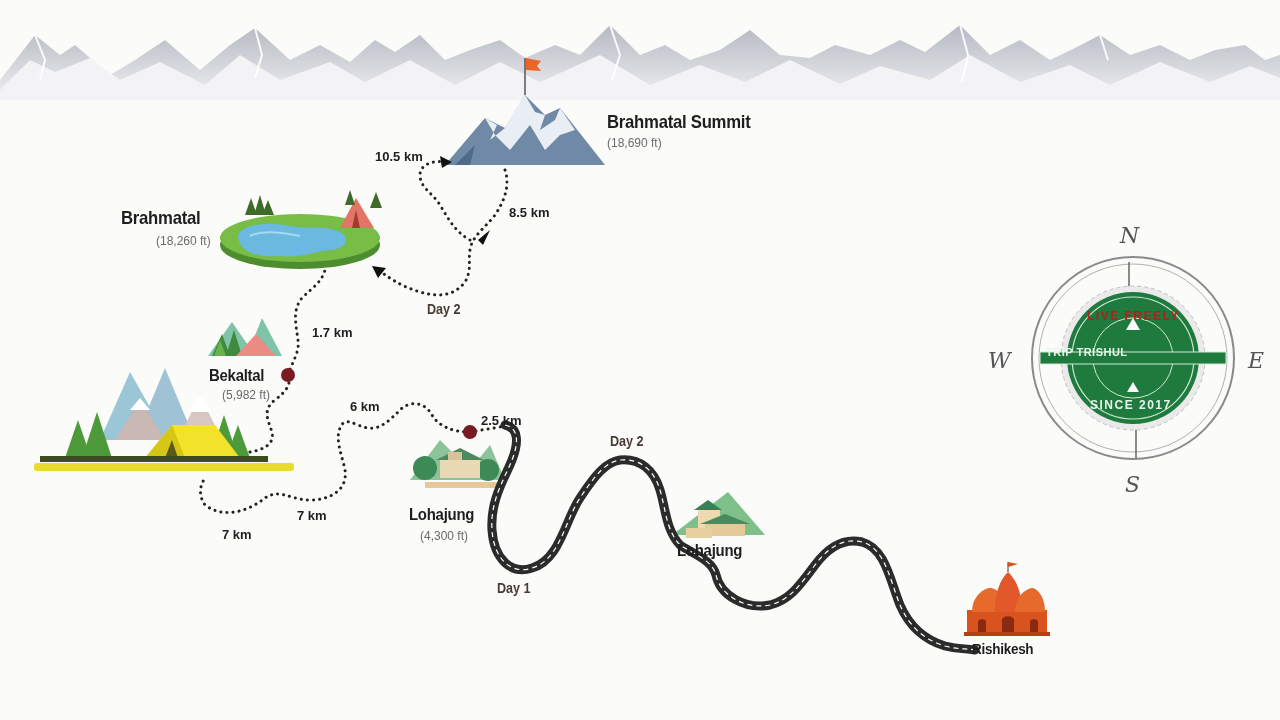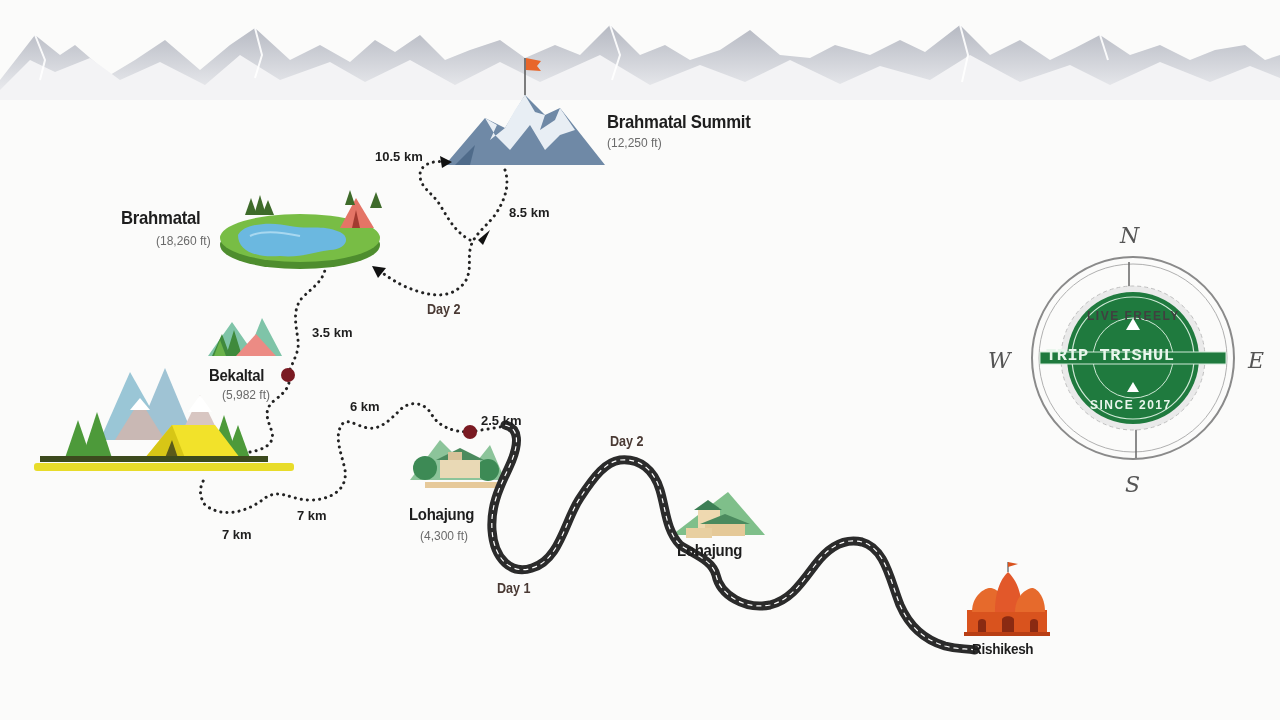--- a/index.html
+++ b/index.html
@@ -158,46 +158,46 @@
     <circle cx="1133" cy="358" r="72" fill="#eaeaea" stroke="#bfbfbf" stroke-width="1" stroke-dasharray="4 3"></circle>
     <circle cx="1133" cy="358" r="66" fill="#1f7a3e"></circle>
     <circle cx="1133" cy="358" r="61" fill="none" stroke="#cfe9d6" stroke-width="1.2"></circle>
     <circle cx="1133" cy="358" r="40" fill="none" stroke="#cfe9d6" stroke-width="1"></circle>
     <path d="M1040,352 L1226,352 L1226,364 L1040,364 Z" fill="#1f7a3e" stroke="#cfe9d6" stroke-width="1"></path>
     <path d="M1126,330 L1133,318 L1140,330 Z" fill="#ffffff"></path>
     <path d="M1127,392 L1133,382 L1139,392 Z" fill="#ffffff"></path>
   </g>
 </svg>
 
-<div class="lbl" style="left:1046px;top:346px;font-family:Liberation Mono, monospace;font-size:17px;color:#e9f6ec;letter-spacing:0.5px;">TRIP TRISHUL</div>
-<div class="lbl" style="left:1087px;top:309px;font-size:12px;color:#404040;letter-spacing:1.5px;">LIVE FREELY</div>
+<div class="lbl" style="left:1046px;top:346px;font-family:Liberation Sans, sans-serif;font-size:11px;color:#e9f6ec;letter-spacing:0.5px;">TRIP TRISHUL</div>
+<div class="lbl" style="left:1087px;top:309px;font-size:12px;color:#b91c1c;letter-spacing:1.5px;">LIVE FREELY</div>
 <div class="lbl" style="left:1090px;top:398px;font-size:12px;color:#e9f6ec;letter-spacing:1.5px;">SINCE 2017</div>
 <div class="dir" style="left:1120px;top:223px;">N</div>
 <div class="dir" style="left:1125px;top:472px;">S</div>
 <div class="dir" style="left:988px;top:348px;">W</div>
 <div class="dir" style="left:1248px;top:348px;">E</div>
 
 <div class="lbl big" style="left:607px;top:111px;">Brahmatal Summit</div>
-<div class="alt" style="left:607px;top:136px;">(12,250 ft)</div>
+<div class="alt" style="left:607px;top:136px;">(18,690 ft)</div>
 
 <div class="lbl big" style="left:121px;top:207px;">Brahmatal</div>
 <div class="alt" style="left:156px;top:234px;">(18,260 ft)</div>
 
 <div class="lbl mid" style="left:209px;top:366px;">Bekaltal</div>
 <div class="alt" style="left:222px;top:388px;">(5,982 ft)</div>
 
 <div class="lbl mid" style="left:409px;top:505px;">Lohajung</div>
 <div class="alt" style="left:420px;top:529px;">(4,300 ft)</div>
 
 <div class="lbl mid" style="left:677px;top:541px;">Lohajung</div>
 <div class="lbl" style="left:972px;top:640px;font-size:15px;transform:scaleX(0.9);transform-origin:left top;">Rishikesh</div>
 
 <div class="km" style="left:375px;top:149px;">10.5 km</div>
 <div class="km" style="left:509px;top:205px;">8.5 km</div>
-<div class="km" style="left:312px;top:325px;">3.5 km</div>
+<div class="km" style="left:312px;top:325px;">1.7 km</div>
 <div class="km" style="left:350px;top:399px;">6 km</div>
 <div class="km" style="left:481px;top:413px;">2.5 km</div>
 <div class="km" style="left:297px;top:508px;">7 km</div>
 <div class="km" style="left:222px;top:527px;">7 km</div>
 
 <div class="day" style="left:427px;top:301px;">Day 2</div>
 <div class="day" style="left:497px;top:580px;">Day 1</div>
 <div class="day" style="left:610px;top:433px;">Day 2</div>
 
 </body></html>

